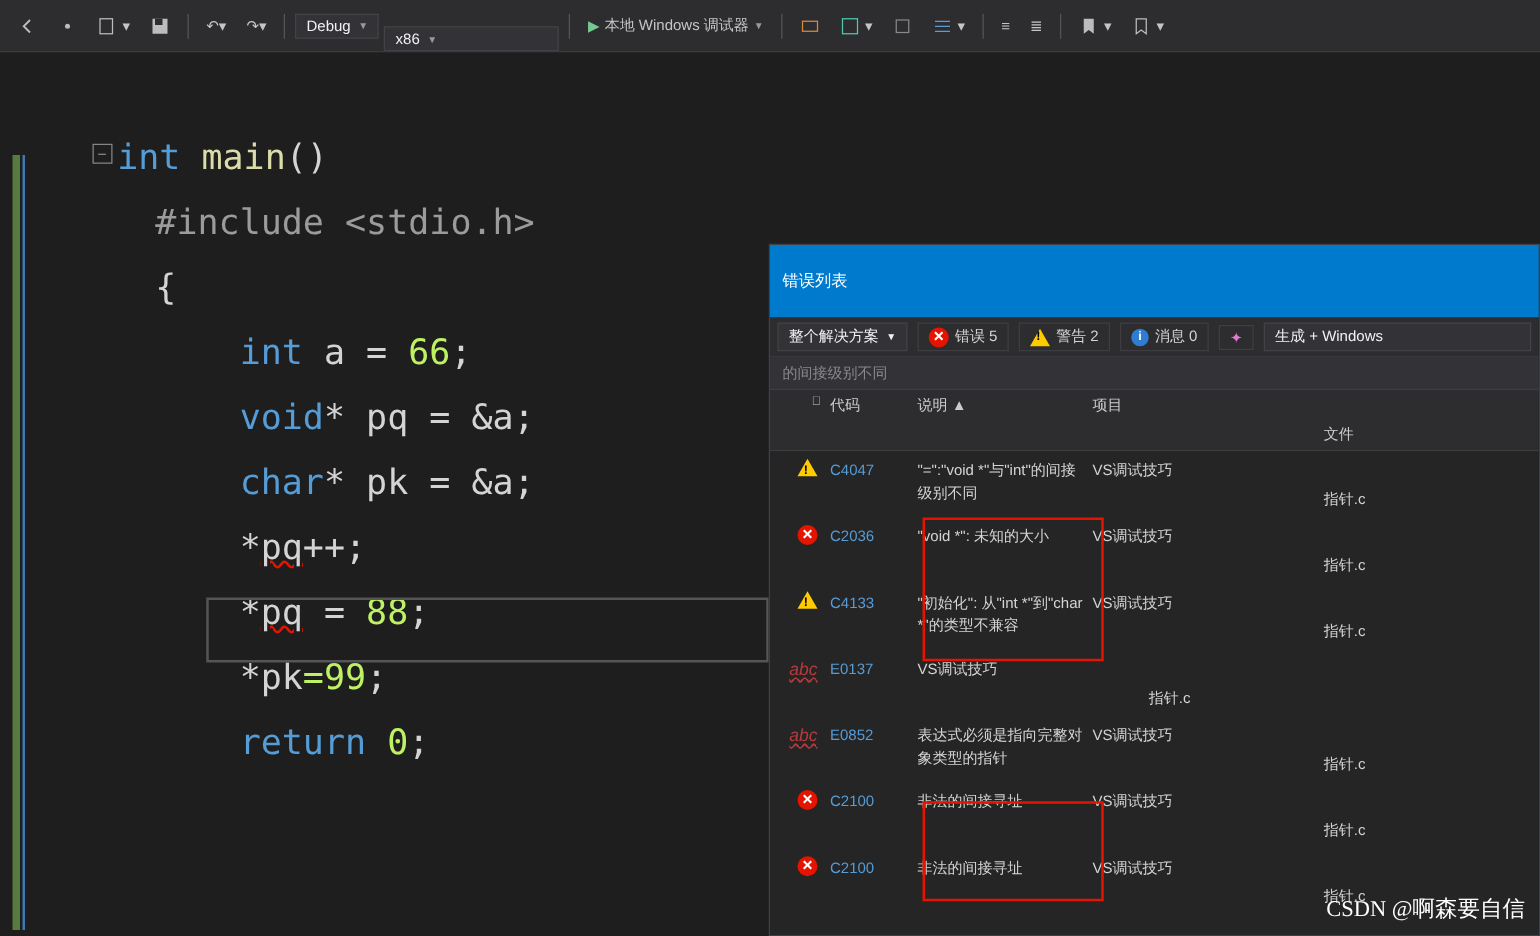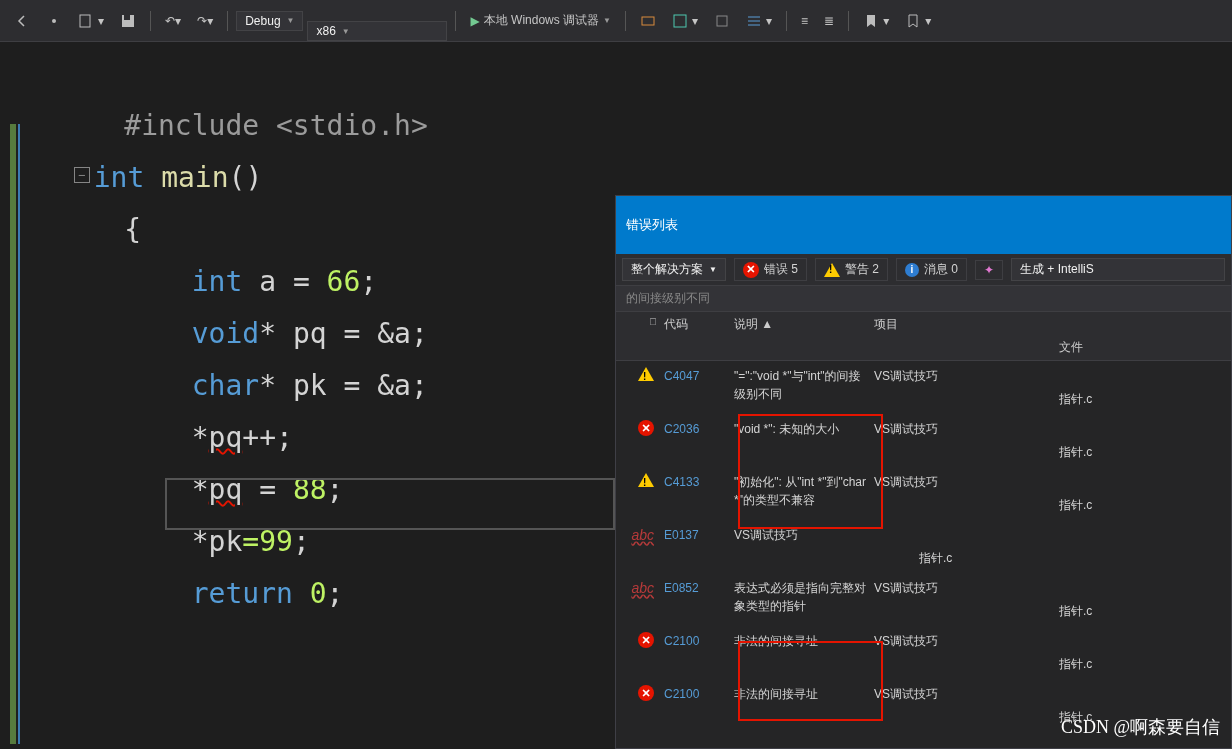--- a/index.html
+++ b/index.html
@@ -314,22 +314,22 @@
   </div>
 </div>
 
 <div class="editor-wrap">
   <div class="gutter">
     <div class="gutter-green"></div>
     <div class="gutter-blue"></div>
   </div>
   <div class="editor">
     <div class="current-line-box"></div>
+    <div class="code-line">  <span class="fold-box">−</span><span class="kw">int</span> <span class="fn">main</span><span class="op">()</span></div>
     <div class="code-line">     <span class="prep">#include</span> <span class="prep">&lt;stdio.h&gt;</span></div>
-    <div class="code-line">  <span class="fold-box">−</span><span class="kw">int</span> <span class="fn">main</span><span class="op">()</span></div>
     <div class="code-line">     <span class="op">{</span></div>
     <div class="code-line">         <span class="kw">int</span> <span class="ident">a</span> <span class="op">=</span> <span class="num">66</span><span class="op">;</span></div>
     <div class="code-line">         <span class="kw">void</span><span class="op">*</span> <span class="ident">pq</span> <span class="op">=</span> <span class="ident">&amp;a</span><span class="op">;</span></div>
     <div class="code-line">         <span class="kw">char</span><span class="op">*</span> <span class="ident">pk</span> <span class="op">=</span> <span class="ident">&amp;a</span><span class="op">;</span></div>
     <div class="code-line">         <span class="op">*</span><span class="ident squiggle">pq</span><span class="op">++</span><span class="op">;</span></div>
     <div class="code-line">         <span class="op">*</span><span class="ident squiggle">pq</span> <span class="op">=</span> <span class="num">88</span><span class="op">;</span></div>
     <div class="code-line">         <span class="op">*</span><span class="ident">pk</span><span class="num">=99</span><span class="op">;</span></div>
     <div class="code-line">         <span class="kw">return</span> <span class="num">0</span><span class="op">;</span></div>
   </div>
 </div>
@@ -348,21 +348,21 @@
     <div class="ep-filter">
       <span class="warn-tri"></span>
       <span>警告 2</span>
     </div>
     <div class="ep-filter">
       <span style="width:14px;height:14px;border-radius:50%;background:#2e7dd1;color:#fff;display:flex;align-items:center;justify-content:center;font-size:10px;font-weight:bold;">i</span>
       <span>消息 0</span>
     </div>
     <div class="ep-filter" style="color:#e078d0;">✦</div>
     <div class="ep-dd" style="flex:1;">
-      <span>生成 + IntelliS</span>
+      <span>生成 + Windows</span>
     </div>
   </div>
   <div class="ep-search">的间接级别不同</div>
   <div class="ep-header">
     <div class="ep-col-icon">
         <span style="float:right;font-size:10px;">⎕</span>
       </div>
     <div class="ep-col-code">代码</div>
     <div class="ep-col-desc">说明 ▲</div>
     <div class="ep-col-proj">项目</div>

